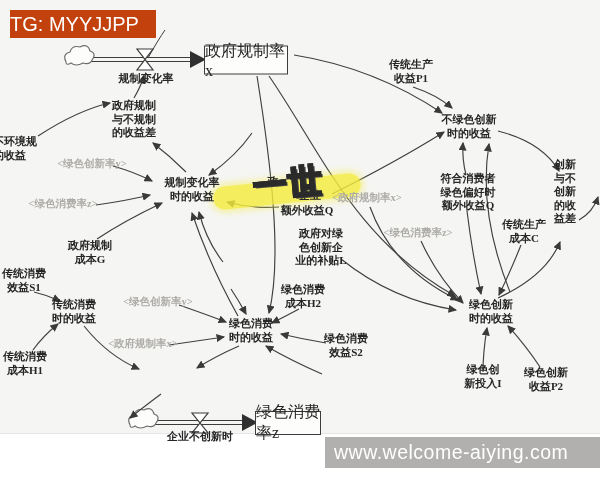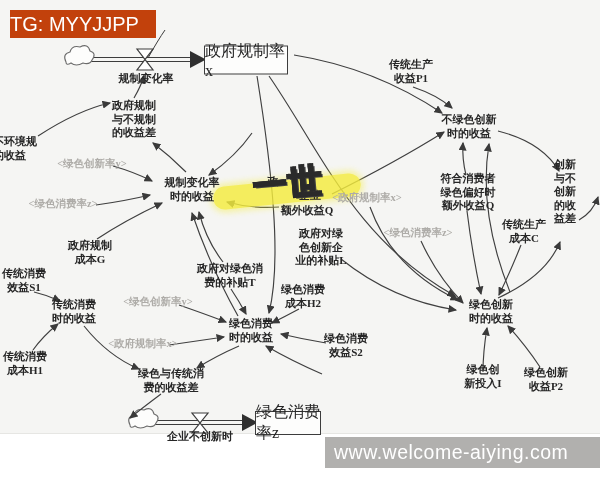--- a/index.html
+++ b/index.html
@@ -136,36 +136,32 @@
   <div class="n" style="left:192px;top:189px">规制变化率
 时的收益</div>
   <div class="n" style="left:90px;top:252px">政府规制
 成本G</div>
   <div class="n" style="left:273px;top:182px">政</div>
   <div class="n" style="left:310px;top:196px">企业</div>
   <div class="n" style="left:307px;top:211px">额外收益Q</div>
   <div class="n" style="left:321px;top:247px">政府对绿
 色创新企
 业的补贴L</div>
-  <div class="n" style="left:230px;top:275px">政府对绿色消
-费的补贴T</div>
   <div class="n" style="left:303px;top:296px">绿色消费
 成本H2</div>
   <div class="n" style="left:251px;top:330px">绿色消费
 时的收益</div>
   <div class="n" style="left:346px;top:345px">绿色消费
 效益S2</div>
   <div class="n" style="left:24px;top:280px">传统消费
 效益S1</div>
   <div class="n" style="left:74px;top:311px">传统消费
 时的收益</div>
   <div class="n" style="left:25px;top:363px">传统消费
 成本H1</div>
-  <div class="n" style="left:171px;top:380px">绿色与传统消
-费的收益差</div>
   <div class="n" style="left:411px;top:71px">传统生产
 收益P1</div>
   <div class="n" style="left:469px;top:126px">不绿色创新
 时的收益</div>
   <div class="n" style="left:468px;top:192px">符合消费者
 绿色偏好时
 额外收益Q</div>
   <div class="n" style="left:524px;top:231px">传统生产
 成本C</div>
   <div class="n" style="left:565px;top:192px">创新

